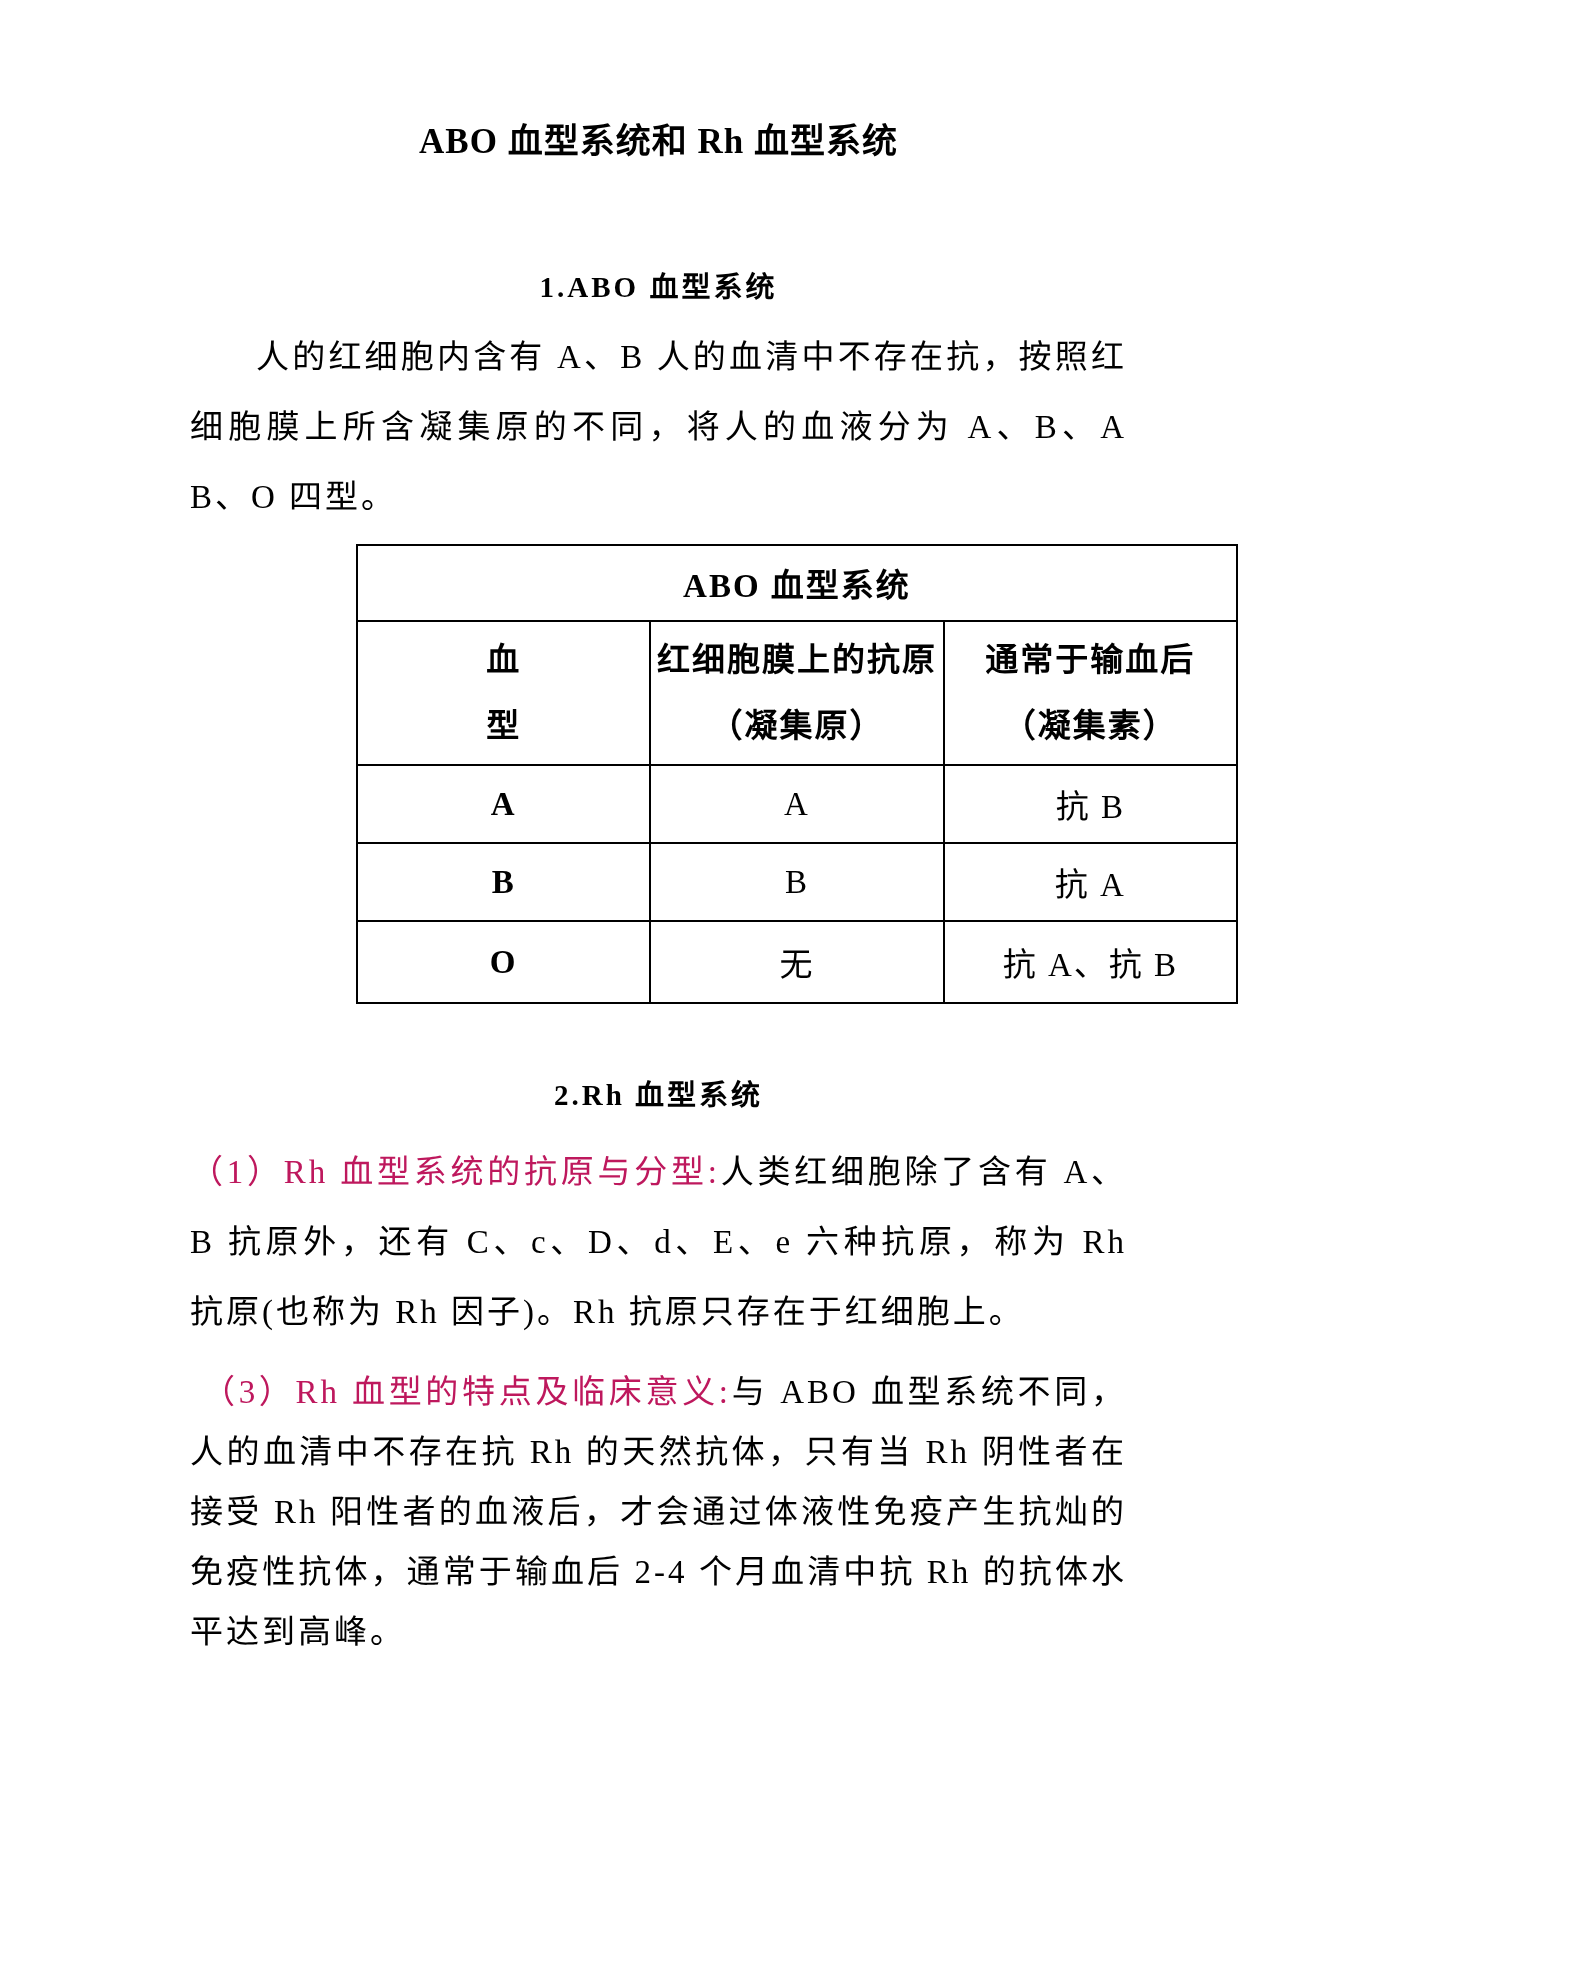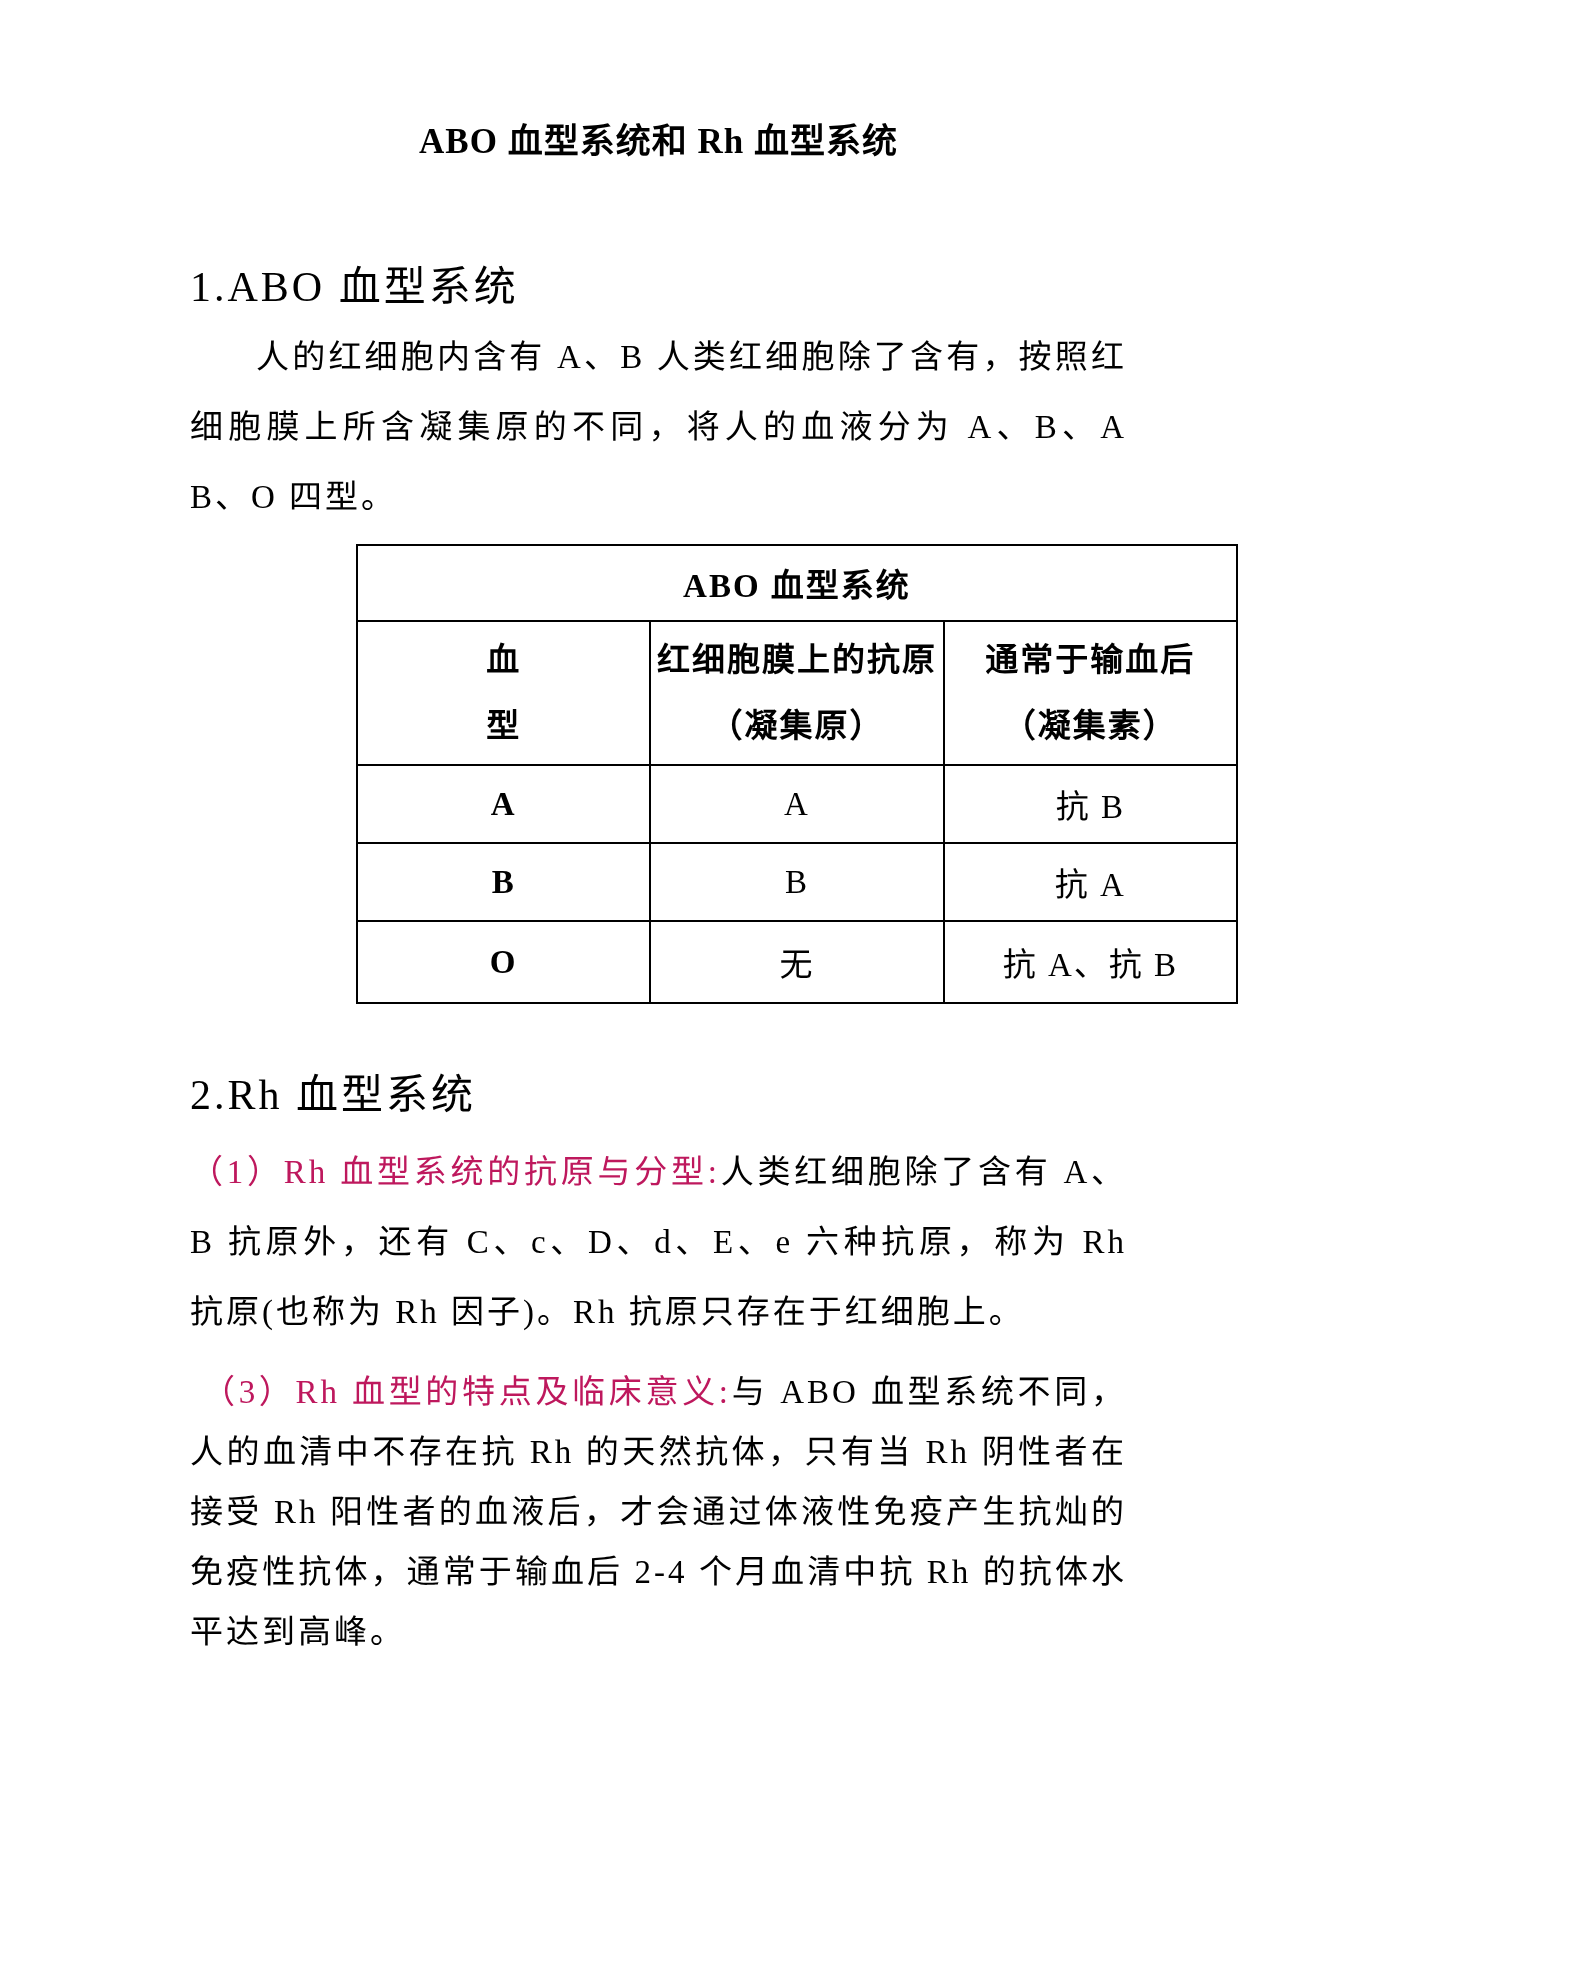--- a/index.html
+++ b/index.html
@@ -24,24 +24,25 @@
   .doc-title {
     margin: 116px 0 0 0;
     text-align: center;
     font-size: 35px;
     font-weight: bold;
     line-height: 52px;
     letter-spacing: 1px;
   }
   .sec-heading {
     margin: 84px 0 0 0;
-    font-size: 42px;
-    font-weight: normal;
+    font-size: 29px;
+    font-weight: bold;
     line-height: 70px;
     letter-spacing: 3px;
+    text-align: center;
   }
   .para {
     margin: 0;
     font-size: 33px;
     line-height: 70px;
     letter-spacing: 3px;
     text-align: justify;
     text-justify: inter-ideograph;
     word-break: break-all;
   }
@@ -86,21 +87,21 @@
 </head>
 <body>
 
 <div class="page">
   <div class="content">
 
     <div class="doc-title">ABO 血型系统和 Rh 血型系统</div>
 
     <div class="sec-heading">1.ABO 血型系统</div>
 
-    <p class="para indent-first">人的红细胞内含有 A、B 人类红细胞除了含有，按照红细胞膜上所含凝集原的不同，将人的血液分为 A、B、AB、O 四型。</p>
+    <p class="para indent-first">人的红细胞内含有 A、B 人的血清中不存在抗，按照红细胞膜上所含凝集原的不同，将人的血液分为 A、B、AB、O 四型。</p>
 
     <table class="blood-table">
       <tbody>
         <tr class="row-caption">
           <td colspan="3">ABO 血型系统</td>
         </tr>
         <tr class="row-header">
           <td class="col-type">
             <div>血</div>
             <div>型</div>

